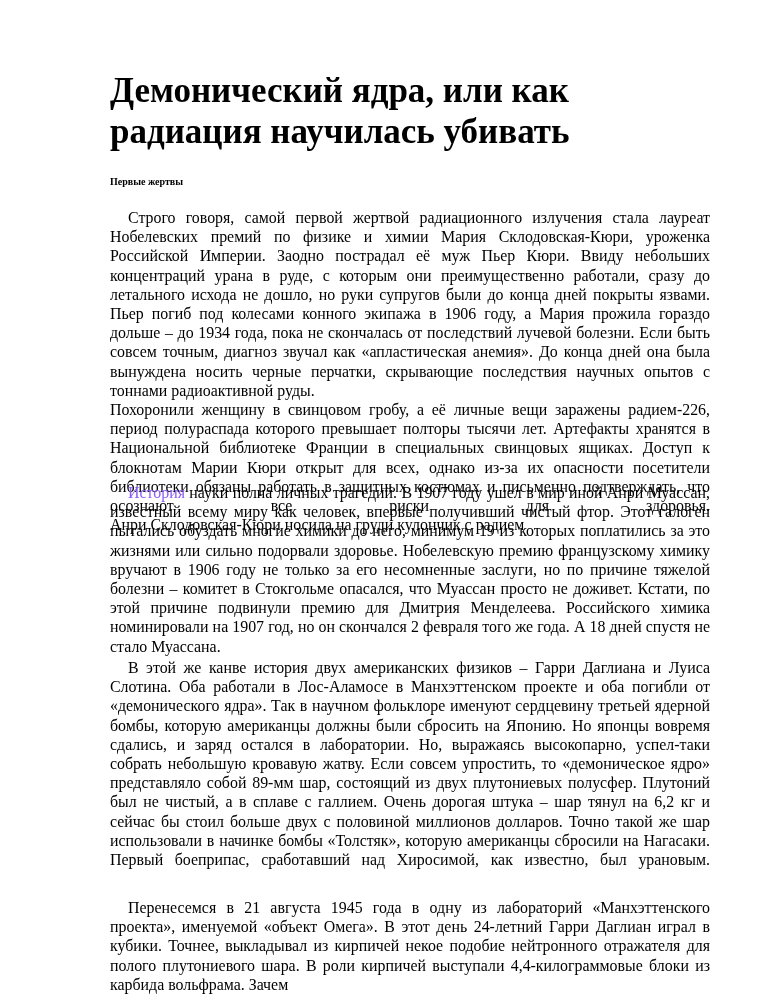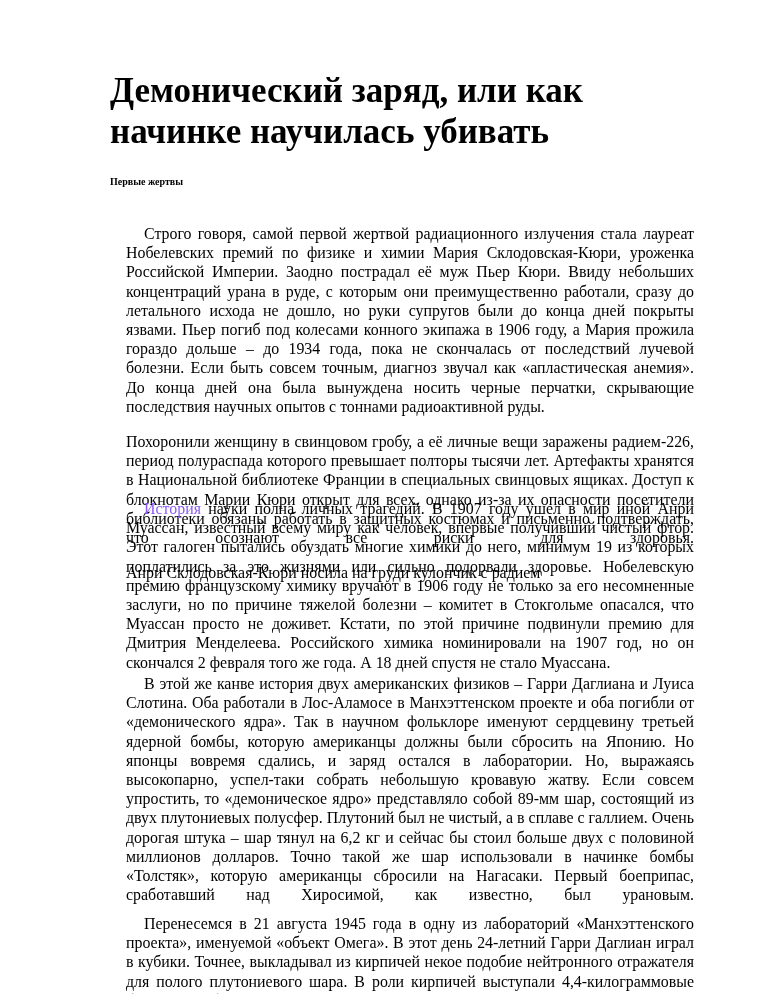--- a/index.html
+++ b/index.html
@@ -29,42 +29,42 @@
       letter-spacing: 0;
     }
     h2 {
       margin: 0;
       position: absolute;
       top: 106px;
       font-size: 10px;
       font-weight: bold;
     }
     .para {
-      margin: 16px;
+      margin: 0;
       font-size: 15.9px;
       line-height: 19.2px;
       text-align: justify;
     }
     .indent { text-indent: 18px; }
     .p1 { position: absolute; top: 138px; }
     .p2 { position: absolute; top: 413px; }
     .p3 { position: absolute; top: 588px; }
     .p4 { position: absolute; top: 828px; }
     .link {
       color: #8b5cf6;
       text-decoration: none;
       cursor: pointer;
     }
     .forcejust { text-align-last: justify; }
   </style>
 </head>
 <body>
 
 <div class="page">
-  <h1>Демонический заряд, или как начинке научилась убивать</h1>
+  <h1>Демонический ядра, или как радиация научилась убивать</h1>
 
   <h2>Первые жертвы</h2>
 
   <div class="p1">
     <p class="para indent forcejust" style="text-align-last:left;">Строго говоря, самой первой жертвой радиационного излучения стала лауреат Нобелевских премий по физике и химии Мария Склодовская-Кюри, уроженка Российской Империи. Заодно пострадал её муж Пьер Кюри. Ввиду небольших концентраций урана в руде, с которым они преимущественно работали, сразу до летального исхода не дошло, но руки супругов были до конца дней покрыты язвами. Пьер погиб под колесами конного экипажа в 1906 году, а Мария прожила гораздо дольше – до 1934 года, пока не скончалась от последствий лучевой болезни. Если быть совсем точным, диагноз звучал как «апластическая анемия». До конца дней она была вынуждена носить черные перчатки, скрывающие последствия научных опытов с тоннами радиоактивной руды.</p>
     <p class="para forcejust">Похоронили женщину в свинцовом гробу, а её личные вещи заражены радием-226, период полураспада которого превышает полторы тысячи лет. Артефакты хранятся в Национальной библиотеке Франции в специальных свинцовых ящиках. Доступ к блокнотам Марии Кюри открыт для всех, однако из-за их опасности посетители библиотеки обязаны работать в защитных костюмах и письменно подтверждать, что осознают все риски для здоровья.</p>
     <p class="para">Анри Склодовская-Кюри носила на груди кулончик с радием</p>
   </div>
 
   <p class="para indent p2"><a class="link">История</a><span> науки полна личных трагедий. В 1907 году ушел в мир иной Анри Муассан, известный всему миру как человек, впервые получивший чистый фтор. Этот галоген пытались обуздать многие химики до него, минимум 19 из которых поплатились за это жизнями или сильно подорвали здоровье. Нобелевскую премию французскому химику вручают в 1906 году не только за его несомненные заслуги, но по причине тяжелой болезни – комитет в Стокгольме опасался, что Муассан просто не доживет. Кстати, по этой причине подвинули премию для Дмитрия Менделеева. Российского химика номинировали на 1907 год, но он скончался 2 февраля того же года. А 18 дней спустя не стало Муассана.</span></p>

